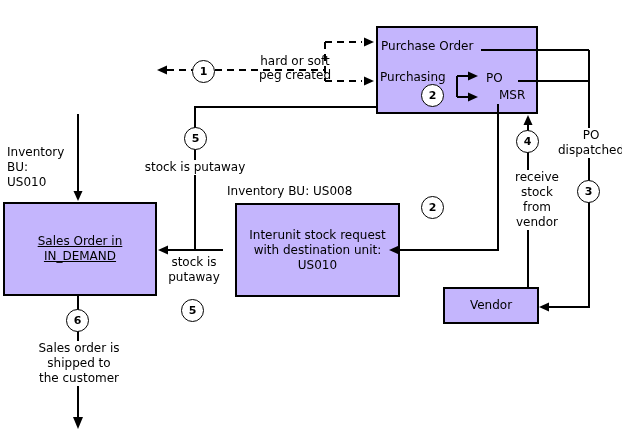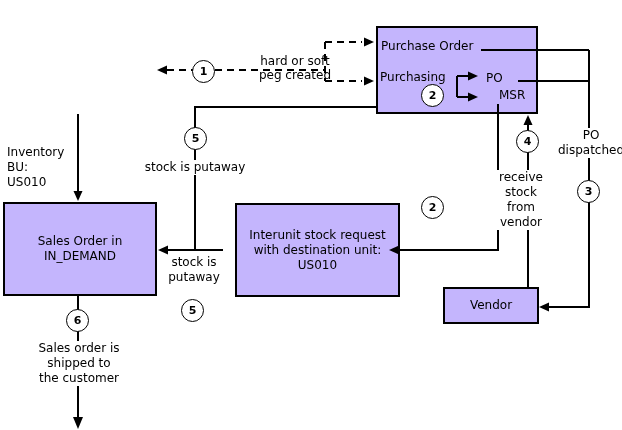--- a/index.html
+++ b/index.html
@@ -33,30 +33,31 @@
   .ah{fill:#000;stroke:none;}
 </style>
 </head>
 <body>
 
 <div class="wrap">
 
   <div class="hdr" style="left:7px;top:145px;">Inventory
 BU:
 US010</div>
+  <div class="hdr" style="left:227px;top:184px;">Inventory BU: US008</div>
 
 
   <div class="box layer1" style="left:376px;top:26px;width:162px;height:88px;">
     <span class="boxtext" style="left:3px;top:11px;">Purchase Order</span>
     <span class="boxtext" style="left:2px;top:42px;">Purchasing</span>
     <span class="boxtext" style="left:108px;top:43px;">PO</span>
     <span class="boxtext" style="left:105px;top:60px;margin-left:16px;">MSR</span>
   </div>
 
-  <div class="box layer1" style="left:3px;top:202px;width:154px;height:94px;">
+  <div class="box layer1" style="left:3px;top:202px;width:154px;height:94px;text-decoration:underline;">
     <span class="label">Sales Order in
 IN_DEMAND</span>
   </div>
 
   <div class="box layer1" style="left:223px;top:203px;width:165px;height:94px;margin-left:12px;">
     <span class="label">Interunit stock request
 with destination unit:
 US010</span>
   </div>
 
@@ -108,21 +109,21 @@
       <polygon class="ah" points="374,42 364,37.5 364,46.5"></polygon>
       <polygon class="ah" points="374,81 364,76.5 364,85.5"></polygon>
     </g>
   </svg>
 
   <div class="lbl ctr lh14 layer3" style="left:231px;top:54px;width:80px;margin-left:24px;">hard or soft
 peg created</div>
   <div class="lbl ctr over layer3" style="left:139px;top:160px;width:110px;">stock is putaway</div>
   <div class="lbl ctr over layer3" style="left:554px;top:128px;width:72px;">PO
 dispatched</div>
-  <div class="lbl ctr over layer3" style="left:492px;top:170px;width:56px;">receive
+  <div class="lbl ctr over layer3" style="left:508px;top:170px;width:56px;">receive
 stock
 from
 vendor</div>
   <div class="lbl ctr over layer3" style="left:28px;top:341px;width:100px;">Sales order is
 shipped to
 the customer</div>
   <div class="lbl ctr over layer3" style="left:165px;top:255px;width:56px;">stock is
 putaway</div>
 
   <div class="circle" style="left:192px;top:60px;">1</div>

